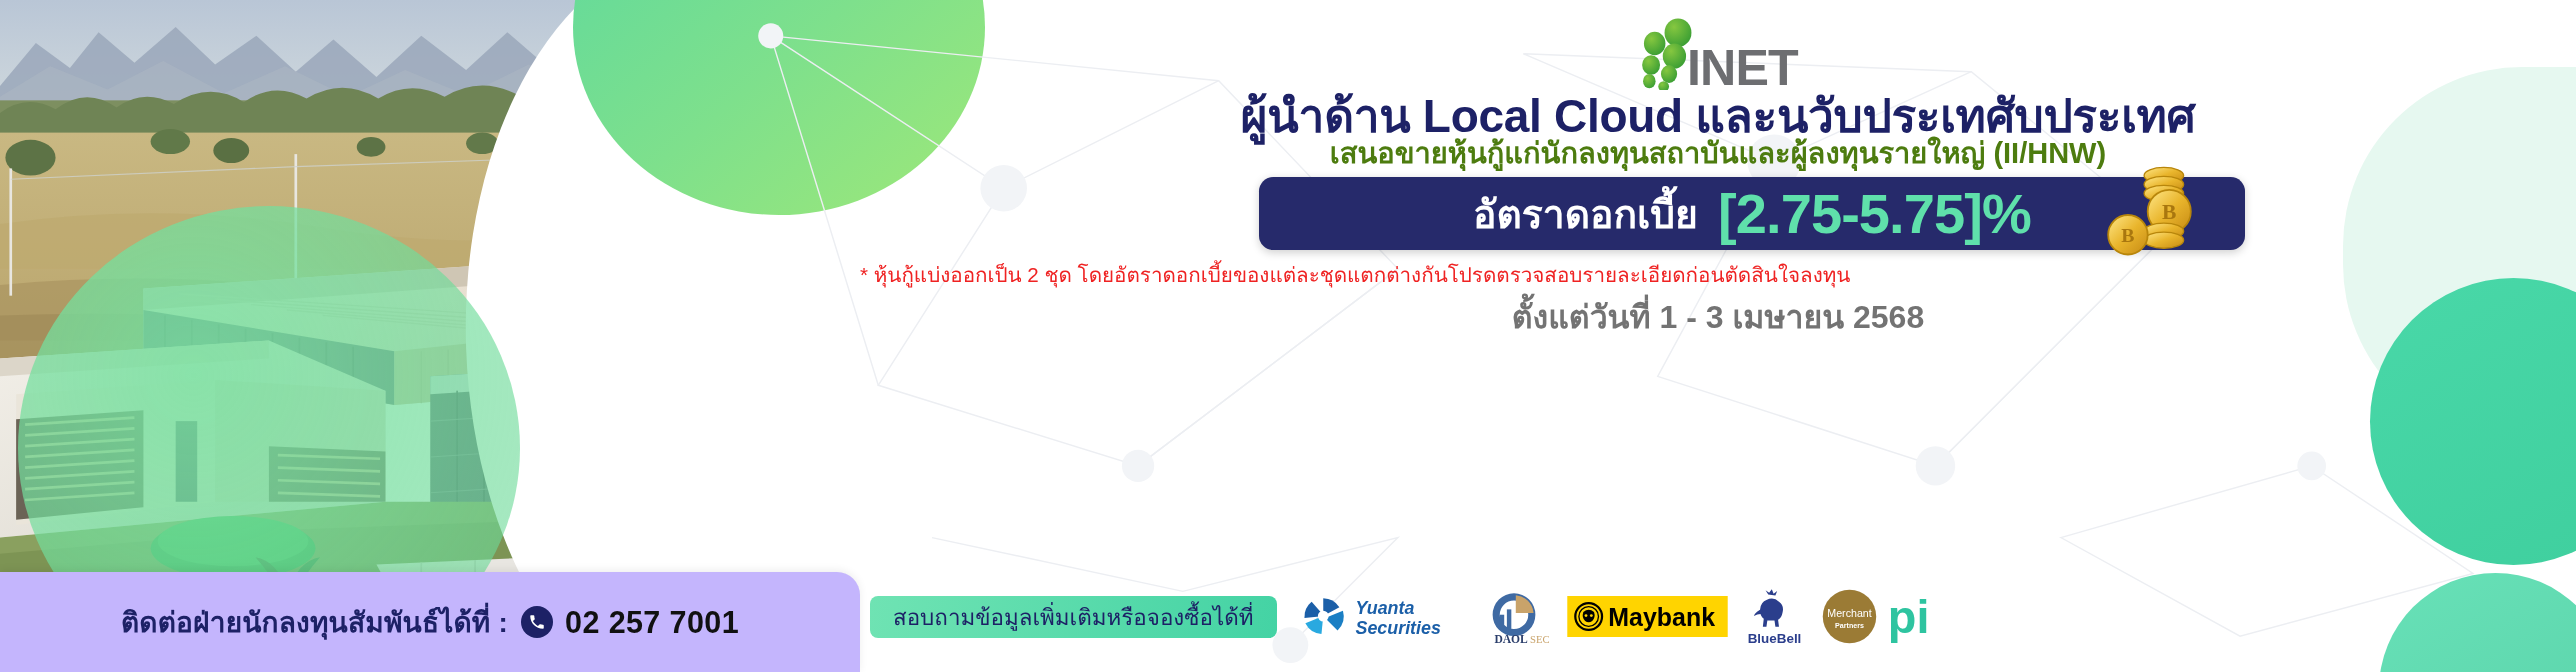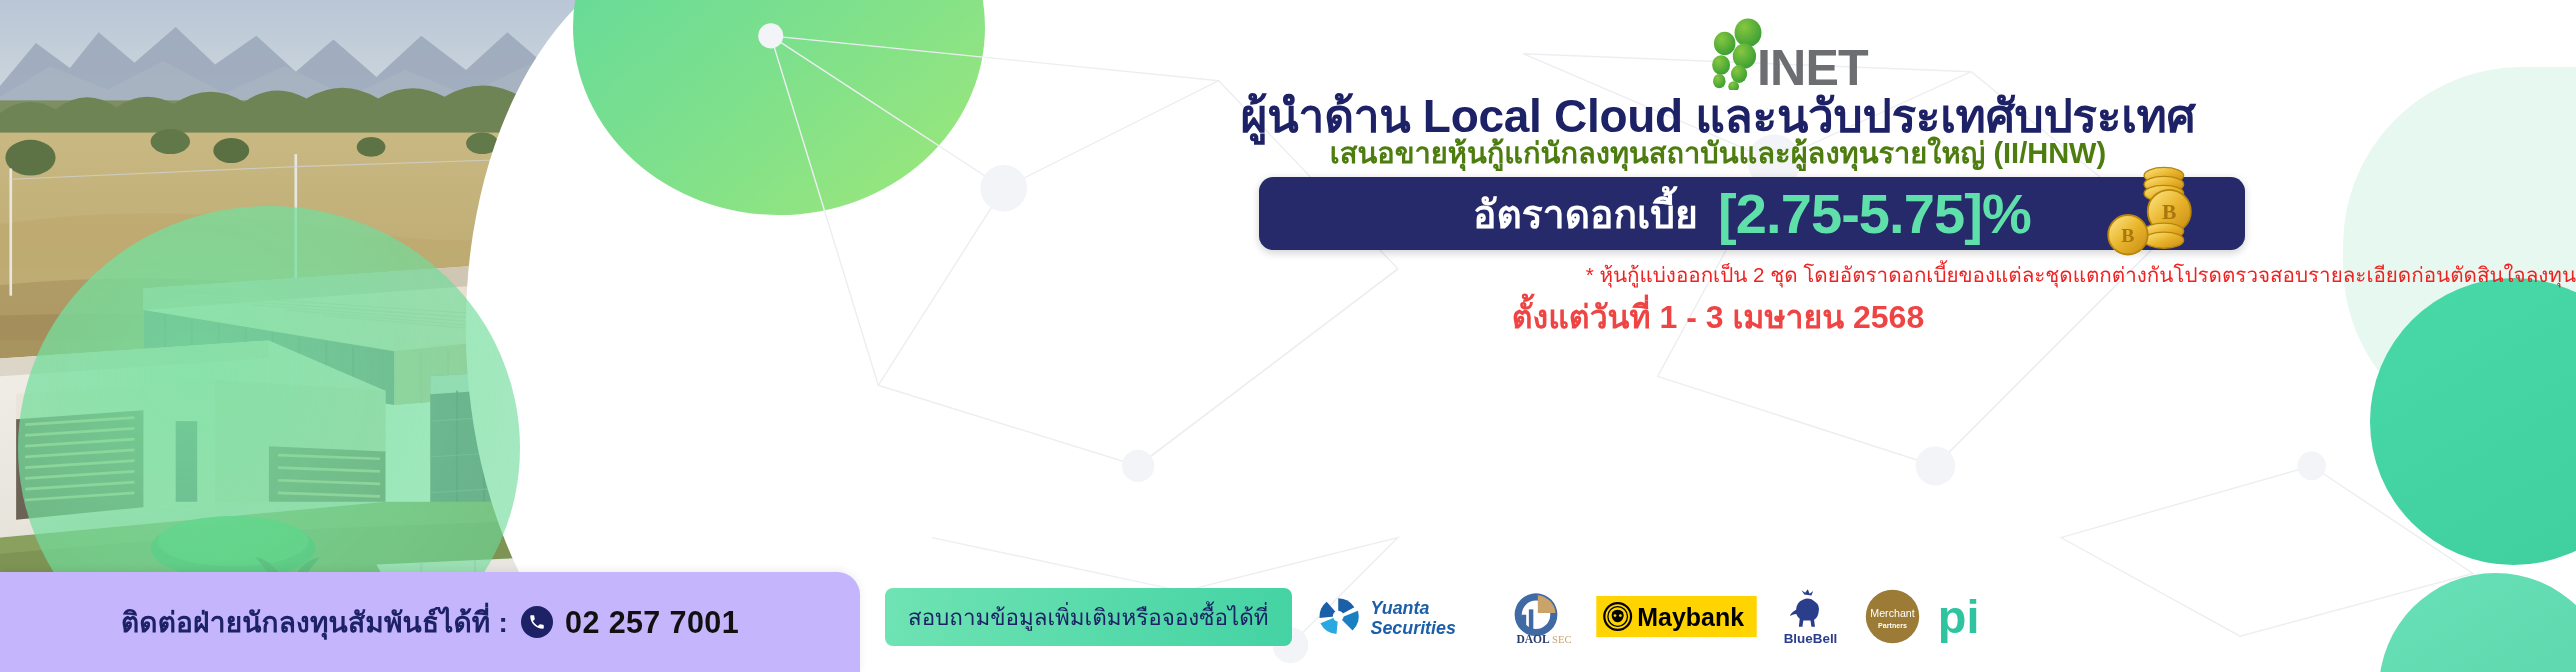--- a/index.html
+++ b/index.html
@@ -38,48 +38,48 @@
      justify-content:center;gap:12.5px;box-shadow:0 -1.8px 9px rgba(0,0,0,.07);}
   .contact-label{font-size:28px;font-weight:700;color:#1d2166;white-space:nowrap;letter-spacing:0.2px;}
   .phone-dot{width:32px;height:32px;border-radius:50%;background:#1d2166;display:flex;
      align-items:center;justify-content:center;flex:0 0 auto;}
   .phone-dot svg{width:18px;height:18px;}
   .contact-num{font-size:30.5px;font-weight:700;color:#111;letter-spacing:0.4px;white-space:nowrap;}
 
   
   .right{position:absolute;left:860px;top:0;width:1716px;height:672px;}
 
-  .logo{position:absolute;left:836px;top:12.5px;width:269px;height:77px;text-align:center;}
+  .logo{position:absolute;left:766px;top:12.5px;width:269px;height:77px;text-align:center;}
   .logo svg{display:block;}
 
   .headline{position:absolute;left:0;top:79px;width:1716px;text-align:center;
      font-size:46px;font-weight:700;color:#1d2166;letter-spacing:-0.3px;white-space:nowrap;}
   .subhead{position:absolute;left:0;top:130px;width:1716px;text-align:center;
      font-size:29px;font-weight:700;color:#4d7c0f;white-space:nowrap;}
 
   
   .ratebox{position:absolute;left:367px;top:177px;width:986px;height:73px;
      background:#262a6b;border-radius:14.3px;display:flex;align-items:center;
      justify-content:center;gap:20px;box-shadow:0 2.7px 9px rgba(0,0,0,.18);margin-left:32px;}
   .rate-label{font-size:39px;font-weight:700;color:#ffffff;white-space:nowrap;}
   .rate-value{font-size:56px;font-weight:700;color:#5fe0ab;white-space:nowrap;letter-spacing:-0.9px;}
   .coins{position:absolute;left:1241px;top:161px;width:97px;height:99px;}
 
-  .footnote{position:absolute;left:0;top:258px;width:1716px;text-align:right;
+  .footnote{position:absolute;left:0;top:258px;width:1716px;text-align:left;
      font-size:20.6px;color:#ef2222;white-space:nowrap;}
   .dateline{position:absolute;left:0;top:291px;width:1716px;text-align:center;
-     font-size:32px;font-weight:700;color:#ef4444;white-space:nowrap;}
+     font-size:32px;font-weight:700;color:#737373;white-space:nowrap;}
 
   
   .bottom{position:absolute;left:0;top:587px;width:1716px;height:59px;display:flex;align-items:center;}
-  .cta{margin-left:25px;height:58px;padding:0 23px;border-radius:8px;
+  .cta{margin-left:10px;height:42px;padding:0 23px;border-radius:8px;
      background:linear-gradient(100deg,#6fe3b3,#44d3a4);display:flex;align-items:center;
      justify-content:center;}
   .cta span{font-size:22.4px;color:#1d2166;white-space:nowrap;}
-  .partners{display:flex;align-items:center;gap:15px;margin-left:23px;}
+  .partners{display:flex;align-items:center;gap:8px;margin-left:23px;}
   .plogo{display:flex;align-items:center;justify-content:center;height:59px;}
   .plogo svg{display:block;}
 </style>
 </head>
 <body>
 
 <div class="banner">
 
   <div class="photo">
     <svg viewBox="0 0 820 750" preserveAspectRatio="none" aria-hidden="true">

